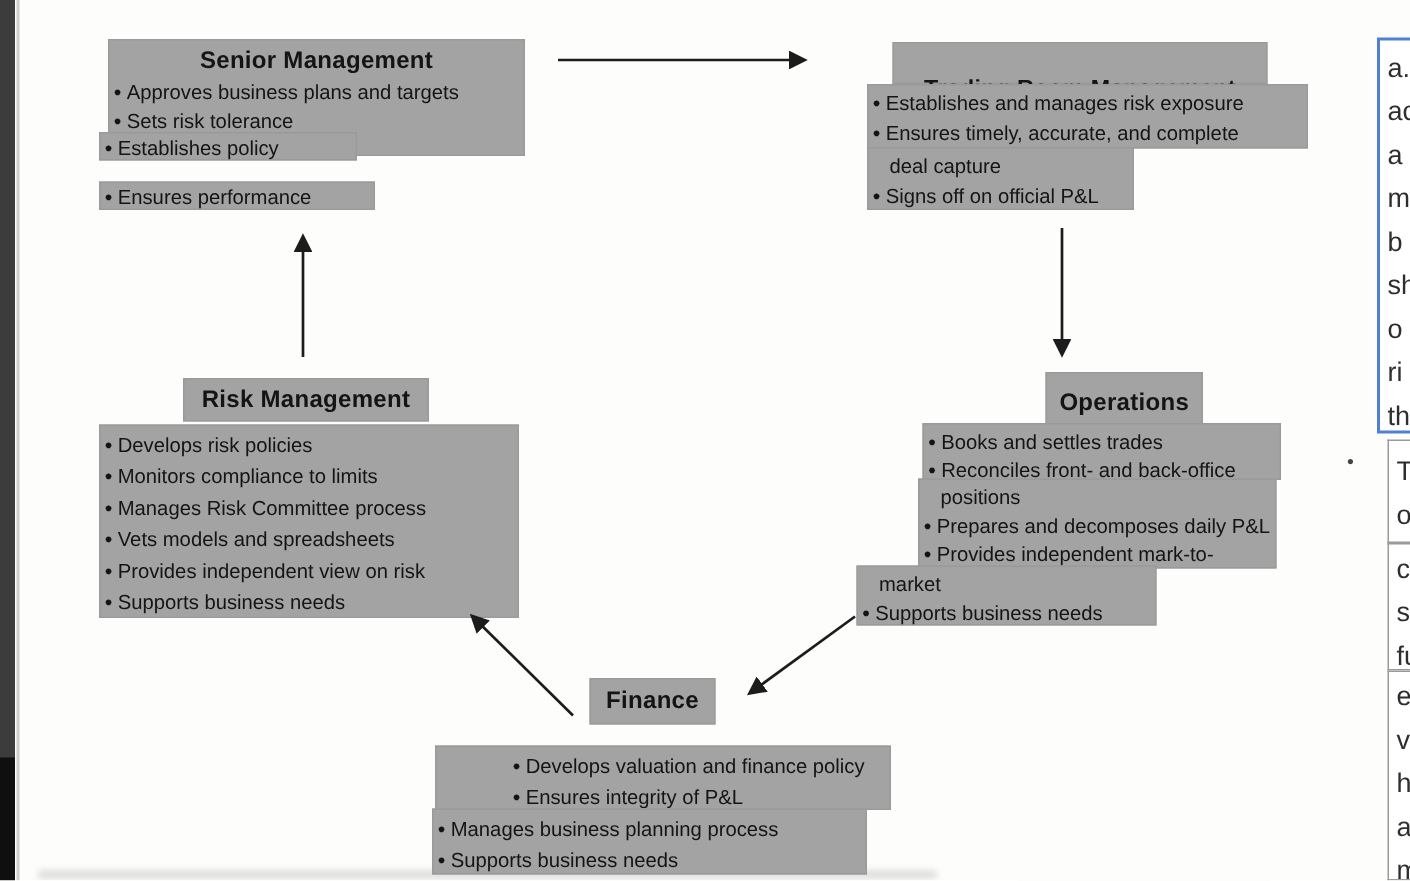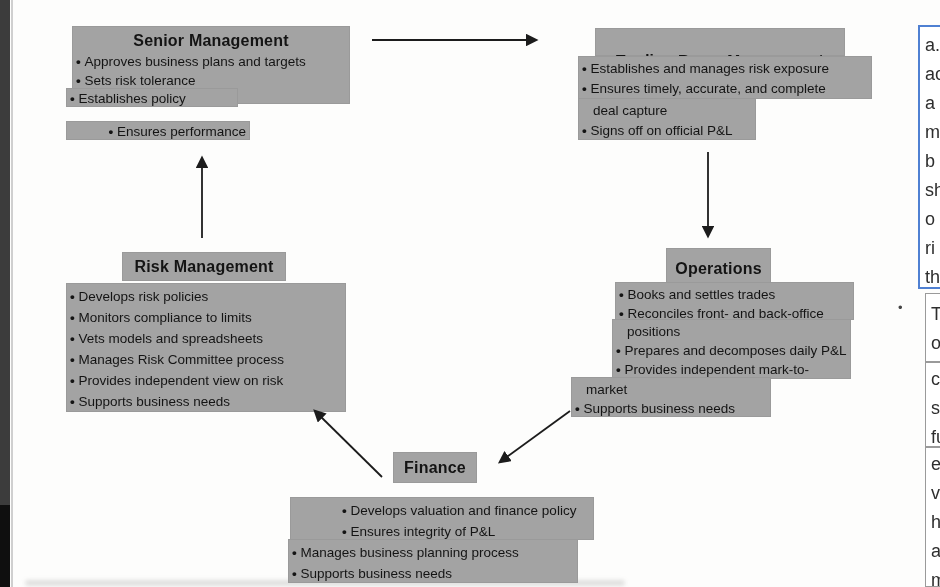--- a/index.html
+++ b/index.html
@@ -52,21 +52,21 @@
       <li class="bullet">Approves business plans and targets</li>
       <li class="bullet">Sets risk tolerance</li>
     </ul>
   </div>
   <div class="sbox" style="left:66px;top:88px;width:172px;height:19px;">
     <ul class="lines" style="padding-top:0;">
         <li class="bullet">Establishes policy</li>
       </ul>
   </div>
   <div class="sbox" style="left:66px;top:121px;width:184px;height:19px;">
-    <ul class="lines" style="padding-top:0;text-align:right;">
+    <ul class="lines" style="padding-top:0;">
         <li class="bullet">Ensures performance</li>
       </ul>
   </div>
 
   <div class="sbox title-box" style="left:595px;top:28px;width:250px;height:28px;">
     <div class="node-title" style="font-size:15.5px;margin-top:35px;">Trading Room Management</div>
   </div>
   <div class="sbox" style="left:578px;top:56px;width:294px;height:43px;">
     <ul class="lines lh20">
       <li class="bullet">Establishes and manages risk exposure</li>
@@ -80,28 +80,28 @@
     </ul>
   </div>
 
   <div class="sbox title-box" style="left:122px;top:252px;width:164px;height:29px;">
     <div class="node-title">Risk Management</div>
   </div>
   <div class="sbox" style="left:66px;top:283px;width:280px;height:129px;">
     <ul class="lines lh21">
       <li class="bullet">Develops risk policies</li>
       <li class="bullet">Monitors compliance to limits</li>
+      <li class="bullet">Manages Risk Committee process</li>
       <li class="bullet">Vets models and spreadsheets</li>
-      <li class="bullet">Manages Risk Committee process</li>
       <li class="bullet">Provides independent view on risk</li>
       <li class="bullet">Supports business needs</li>
     </ul>
   </div>
 
-  <div class="sbox title-box" style="left:666px;top:248px;width:105px;height:42px;">
+  <div class="sbox title-box" style="left:697px;top:248px;width:105px;height:42px;">
     <div class="node-title">Operations</div>
   </div>
   <div class="sbox" style="left:615px;top:282px;width:239px;height:38px;">
     <ul class="lines">
       <li class="bullet">Books and settles trades</li>
       <li class="bullet">Reconciles front- and back-office</li>
     </ul>
   </div>
   <div class="sbox" style="left:612px;top:319px;width:239px;height:60px;">
     <ul class="lines">

